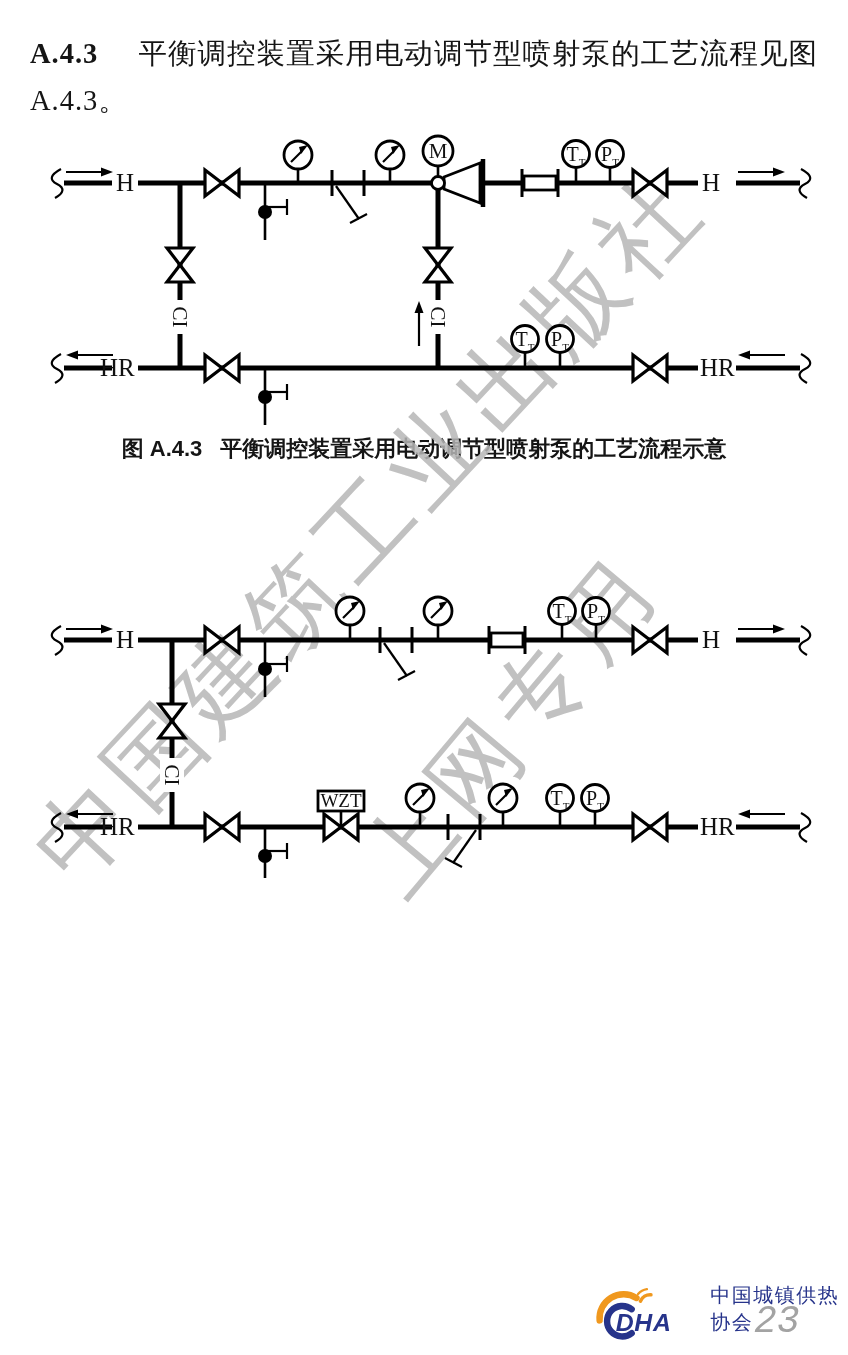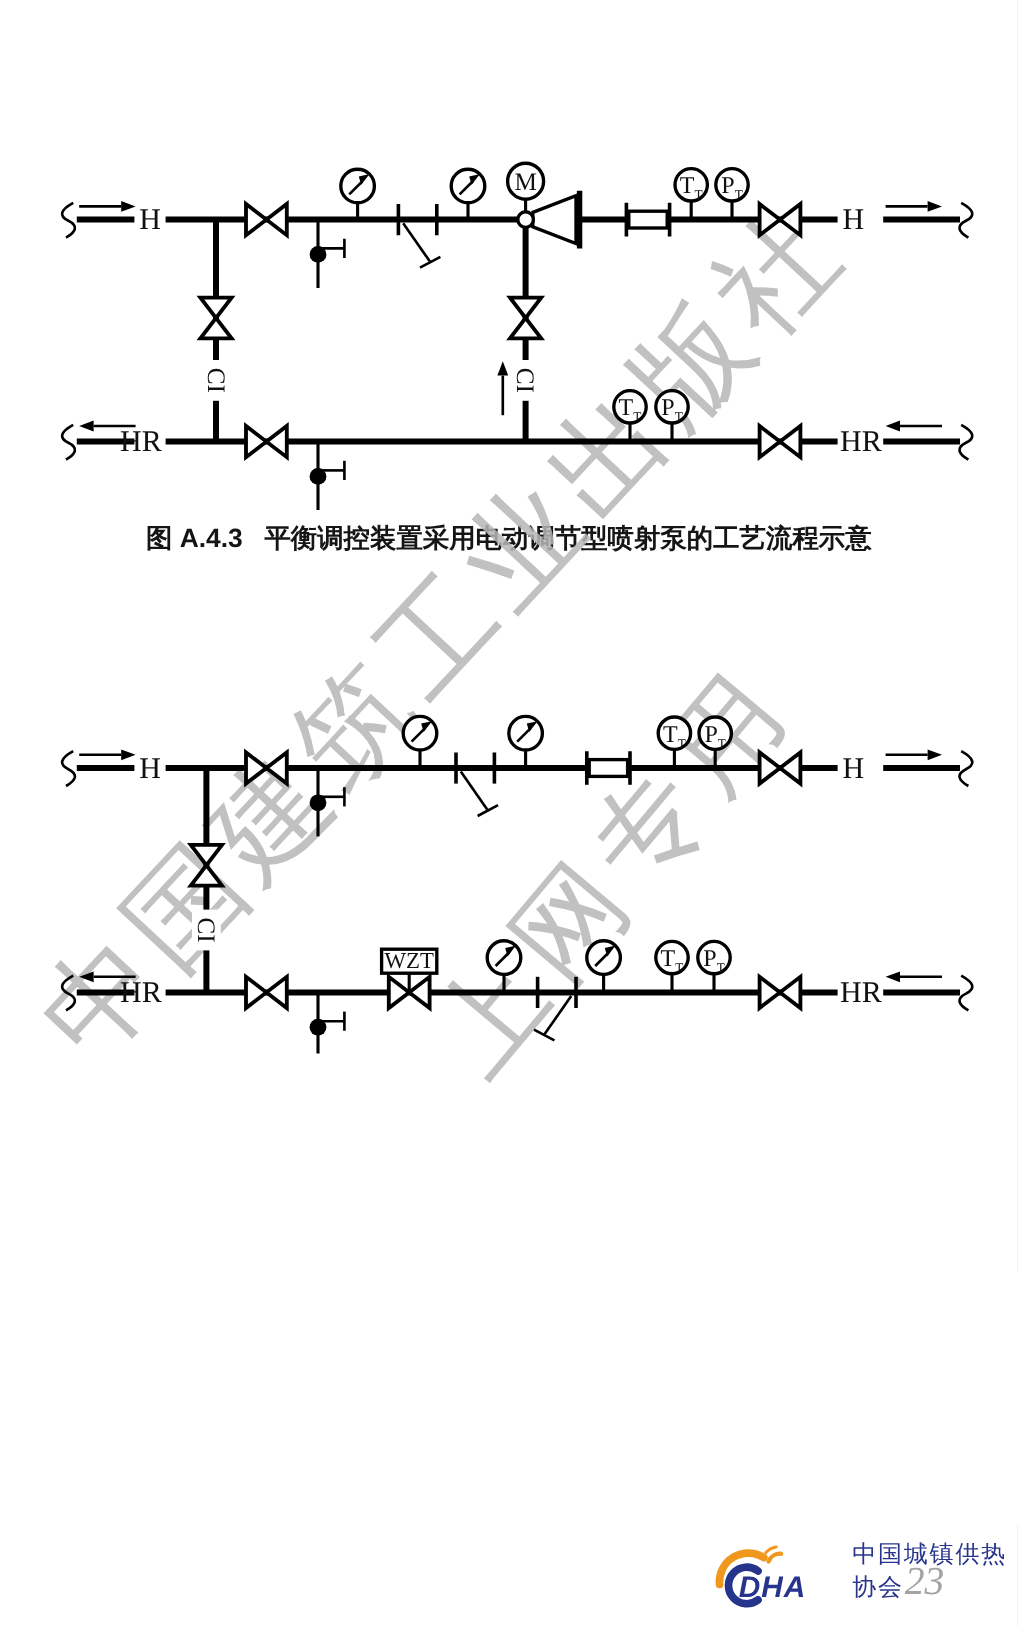--- a/index.html
+++ b/index.html
@@ -30,22 +30,22 @@
   .tick{stroke:#000;stroke-width:3;fill:none;}
   .thin{stroke:#000;stroke-width:2.2;fill:none;}
   .blk{fill:#000;stroke:none;}
   .plabel{font:25px "Liberation Serif", serif;fill:#111;}
   .ci{font:21px "Liberation Serif", serif;fill:#111;}
   .mlab{font:21px "Liberation Serif", serif;fill:#111;}
   .itag{font:20px "Liberation Serif", serif;fill:#111;}
   .isub{font-size:11px;}
   .wztt{font:19px "Liberation Serif", serif;fill:#111;}
   
-  #pagenum{position:absolute;left:754px;top:1300px;z-index:3;font-family:Liberation Serif, serif;
-           font-style:italic;font-size:33px;color:#a3a3a3;text-align:right;}
+  #pagenum{position:absolute;left:754px;top:1300px;z-index:3;font-family:Liberation Mono, monospace;
+           font-style:italic;font-size:38px;color:#a3a3a3;text-align:right;}
   #logo{position:absolute;left:590px;top:1282px;z-index:4;height:64px;display:flex;align-items:flex-end;}
   #assoc{font-family:"Liberation Sans", sans-serif;font-weight:normal;font-size:20px;
          color:#27348b;letter-spacing:1.5px;margin:0 0 10px 8px;}
 </style>
 </head>
 <body>
 
 <div id="page">
 
   <svg width="0" height="0" style="position:absolute" aria-hidden="true">
@@ -101,20 +101,21 @@
         </g>
       <g id="break-r">
           <path class="thin" d="M -5,-14 C 6,-8 7,-3 -1,1 C -9,5 -8,10 1,15"></path>
         </g>
     </defs>
   </svg>
 
   <div class="wm" id="wm1">中国建筑工业出版社</div>
   <div class="wm" id="wm2">上网专用</div>
 
+  <p class="sec" style="top:30px"><b class="secnum">A.4.3</b><span class="hgap"></span><span>平衡调控装置采用电动调节型喷射泵的工艺流程见图 A.4.3。</span></p>
 
   <svg class="diag" id="diag1" viewBox="0 0 848 300">
 
     <use href="#break-l" xlink:href="#break-l" x="56" y="58"></use>
     <line class="pipe" x1="64" y1="58" x2="112" y2="58"></line>
     <use href="#arrow-r" xlink:href="#arrow-r" x="66" y="47"></use>
     <text class="plabel" x="116" y="66">H</text>
     <line class="pipe" x1="138" y1="58" x2="698" y2="58"></line>
     <line class="pipe" x1="180" y1="58" x2="180" y2="243"></line>
     <line class="pipe" x1="438" y1="62" x2="438" y2="243"></line>

